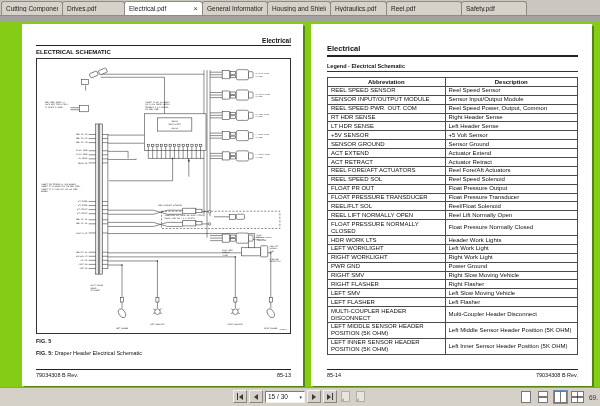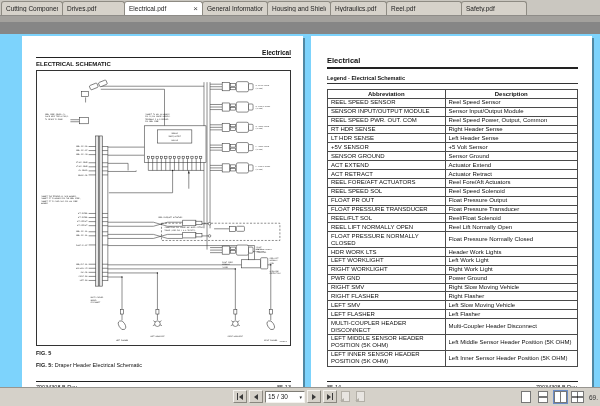--- a/index.html
+++ b/index.html
@@ -10,21 +10,21 @@
   .tabbar{height:15px;background:#cac7c0;display:flex;align-items:flex-end;padding-left:1px;}
   .tab{box-sizing:border-box;height:14px;background:#d6d2ca;border:1px solid #8e8b83;border-bottom:none;
        border-radius:3px 3px 0 0;display:flex;align-items:center;padding:0 4px;overflow:hidden;cursor:default;}
   .tab + .tab{margin-left:-1px;}
   .tab.active{background:#ffffff;z-index:2;}
   .tab-label{font-size:6.5px;color:#222;white-space:nowrap;overflow:hidden;flex:1;}
   .tab-close{font-size:8px;line-height:6px;color:#444;margin-left:3px;flex:none;}
   .band{height:6px;background:#a3a19d;border-top:1px solid #8e8c88;}
 
   
-  .doc{position:relative;height:367px;background:#7dd3fc;margin-top:12px;}
+  .doc{position:relative;height:367px;background:#84cc16;}
   .page{position:absolute;top:2px;height:362px;width:281px;background:#fff;box-shadow:2px 2px 0 rgba(0,0,0,.35);box-sizing:border-box;}
   .page-left{left:22px;padding:0 12px 0 14px;}
   .page-right{left:311px;padding:0 14px 0 16px;}
 
   
   .lp-header{margin-top:13px;text-align:right;font-size:6.5px;font-weight:bold;color:#111;
              border-bottom:1.5px solid #222;padding-bottom:1px;}
   .lp-section{font-size:6px;font-weight:bold;color:#111;margin-top:3px;}
   .schem-box{margin-top:3px;border:1px solid #333;height:274px;background:#fff;}
   svg{display:block;}

